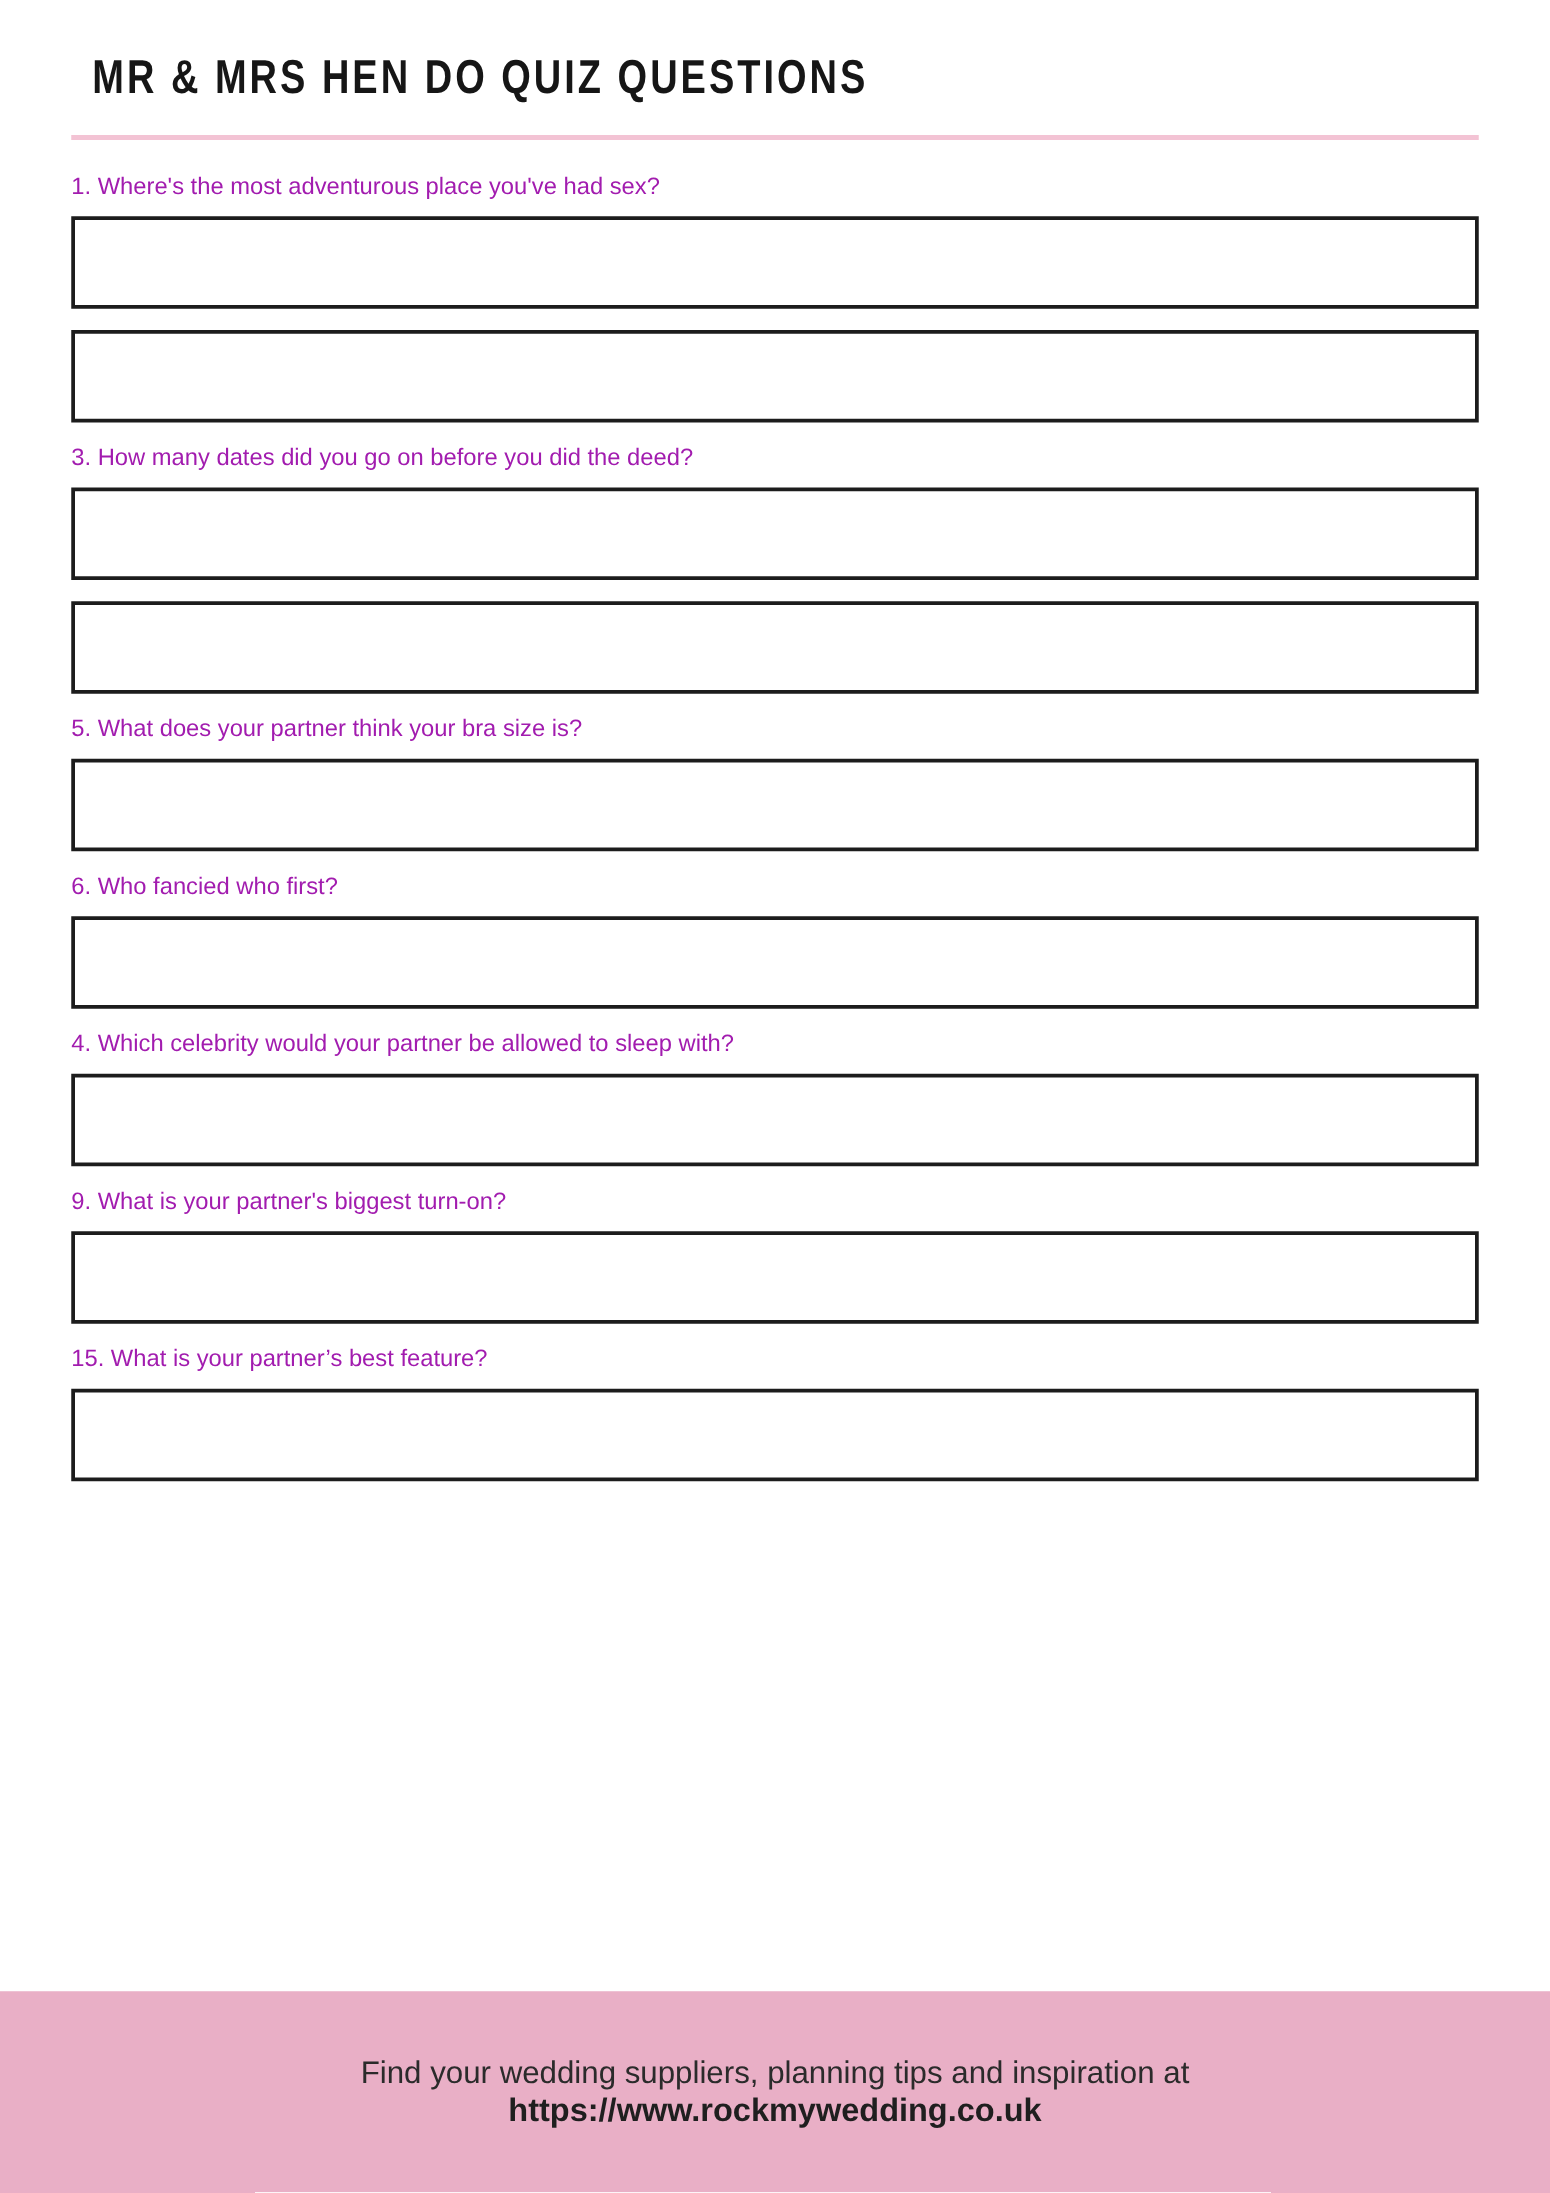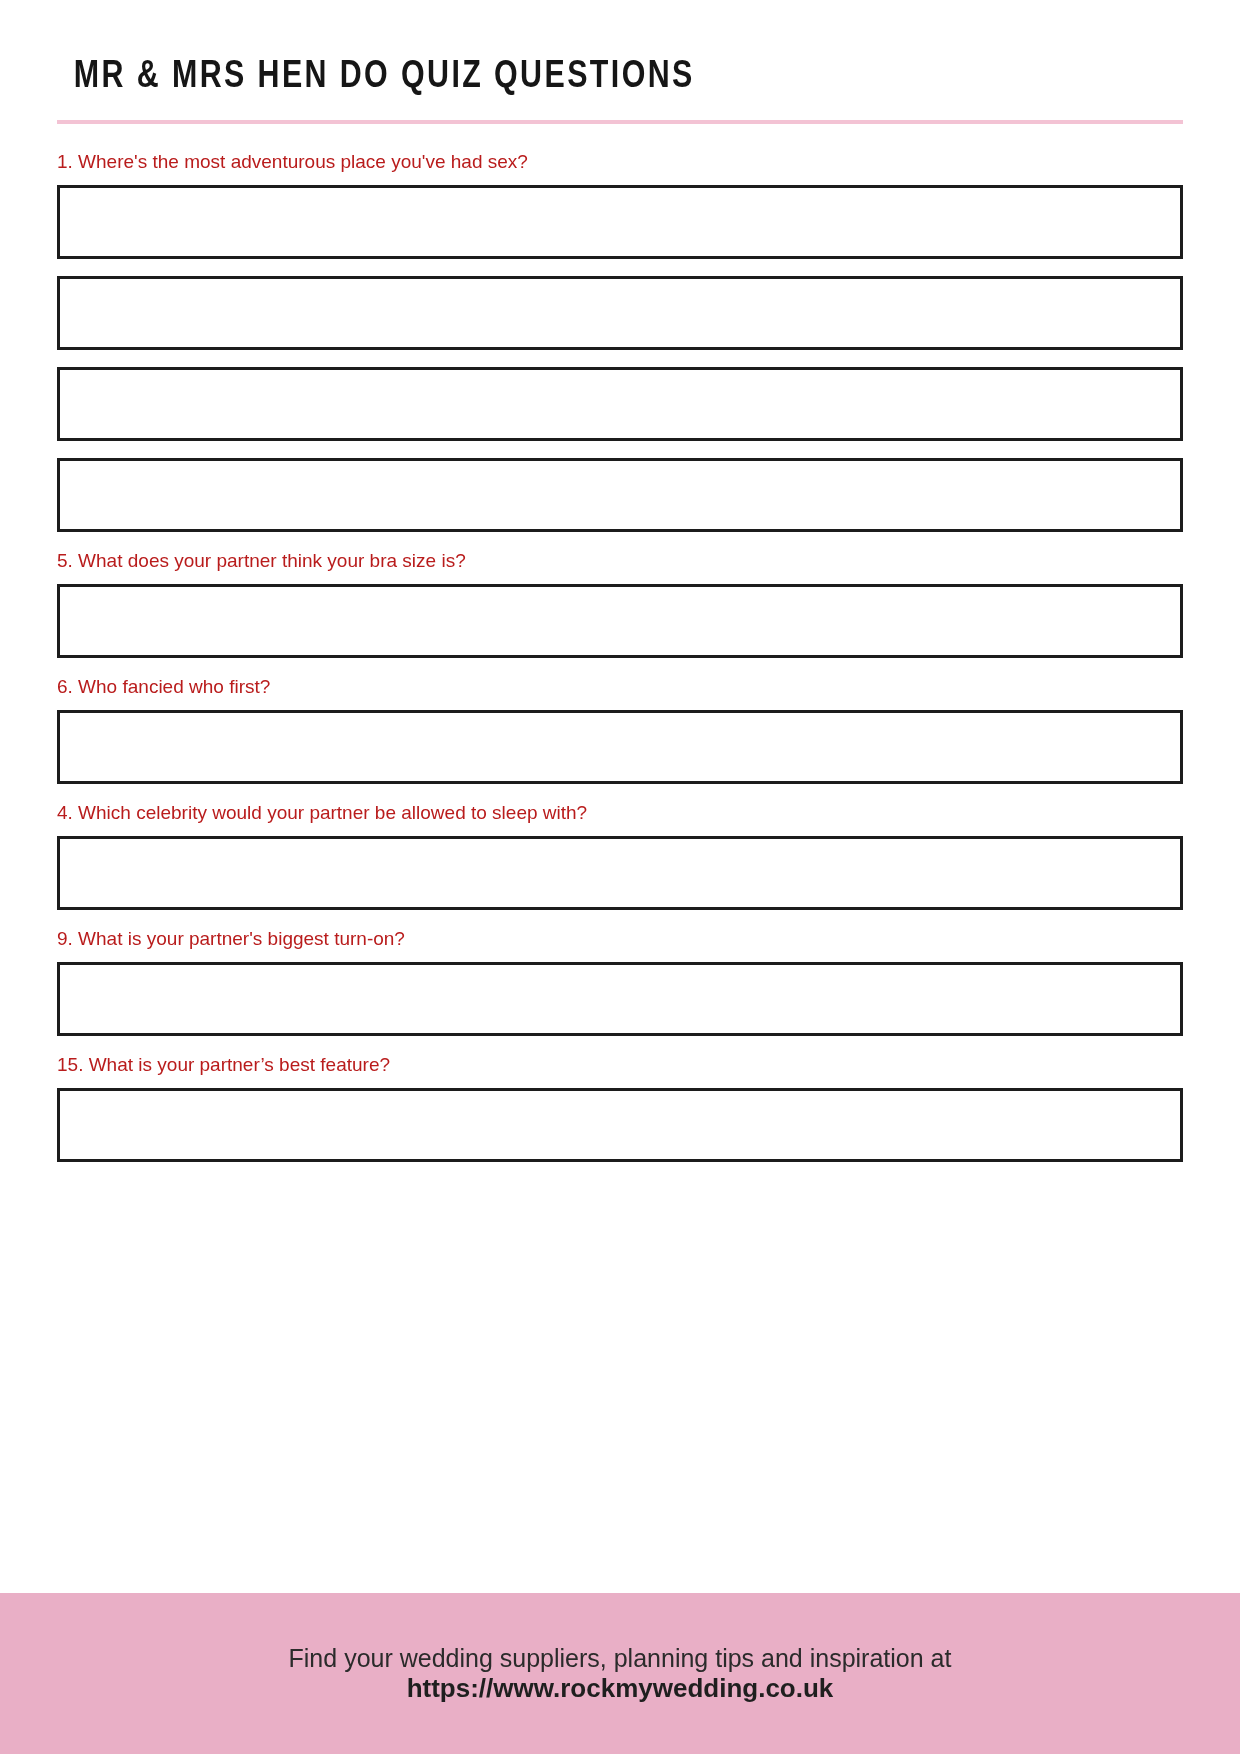--- a/index.html
+++ b/index.html
@@ -9,21 +9,21 @@
   }
   .page {
     position: relative;
     width: 1240px;
     height: 1754px;
     background: #ffffff;
     font-family: "Liberation Sans", sans-serif;
     overflow: hidden;
   }
   .content {
-    padding: 16px 57px;
+    padding: 4px 57px;
   }
   .doc-title {
     margin: 0;
     padding-top: 36px;
     padding-left: 21px;
     font-size: 38px;
     line-height: 44px;
     font-weight: bold;
     color: #161616;
     letter-spacing: 3px;
@@ -38,21 +38,21 @@
   }
   .questions {
     margin-top: 26px;
   }
   .question {
     margin-bottom: 17px;
   }
   .q-label {
     font-size: 19px;
     line-height: 23px;
-    color: #b91c1c;
+    color: #a21caf;
     margin-bottom: 12px;
   }
   .answer-box {
     height: 68px;
     border: 3px solid #1c1c1c;
     background: #ffffff;
   }
   .footer {
     position: absolute;
     left: 0;
@@ -90,20 +90,21 @@
       <div class="question">
         <div class="q-label">1. Where's the most adventurous place you've had sex?</div>
         <div class="answer-box"></div>
       </div>
 
       <div class="question">
         <div class="answer-box"></div>
       </div>
 
       <div class="question">
+        <div class="q-label">3. How many dates did you go on before you did the deed?</div>
         <div class="answer-box"></div>
       </div>
 
       <div class="question">
         <div class="answer-box"></div>
       </div>
 
       <div class="question">
         <div class="q-label">5. What does your partner think your bra size is?</div>
         <div class="answer-box"></div>

